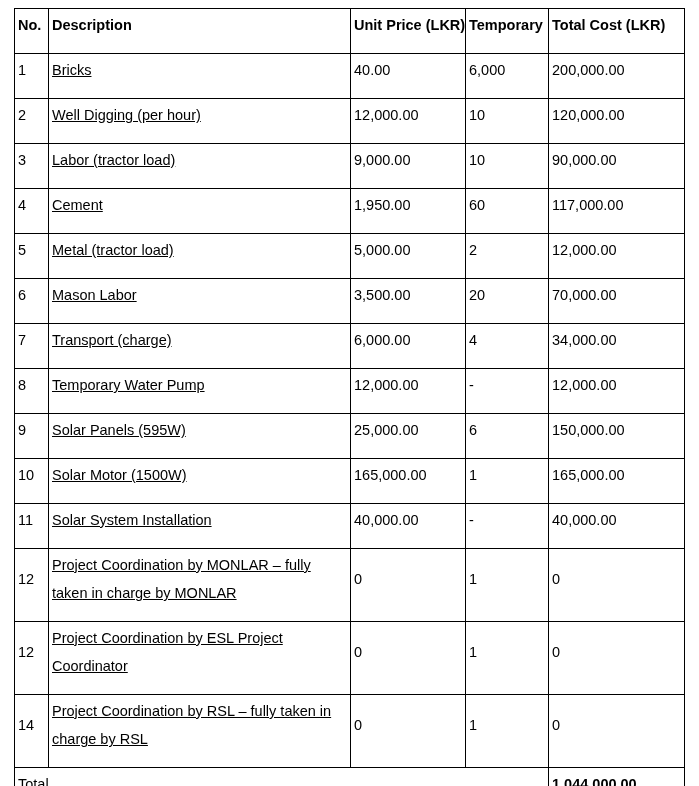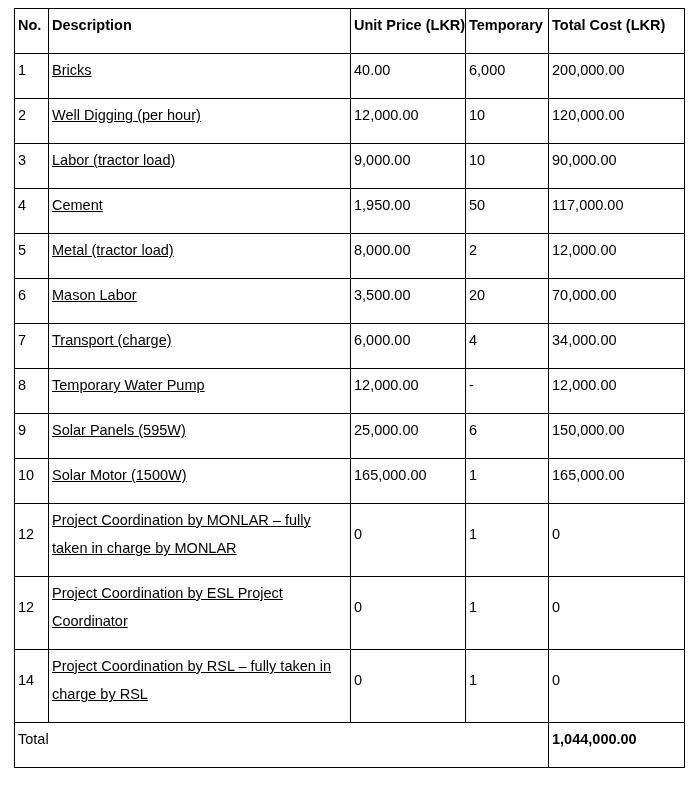--- a/index.html
+++ b/index.html
@@ -96,28 +96,28 @@
     <td class="cell-desc">Labor (tractor load)</td>
     <td class="cell-unit-price">9,000.00</td>
     <td class="cell-quantity">10</td>
     <td class="cell-total-cost">90,000.00</td>
   </tr>
 
   <tr>
     <td class="cell-no">4</td>
     <td class="cell-desc">Cement</td>
     <td class="cell-unit-price">1,950.00</td>
-    <td class="cell-quantity">50</td>
+    <td class="cell-quantity">60</td>
     <td class="cell-total-cost">117,000.00</td>
   </tr>
 
   <tr>
     <td class="cell-no">5</td>
     <td class="cell-desc">Metal (tractor load)</td>
-    <td class="cell-unit-price">8,000.00</td>
+    <td class="cell-unit-price">5,000.00</td>
     <td class="cell-quantity">2</td>
     <td class="cell-total-cost">12,000.00</td>
   </tr>
 
   <tr>
     <td class="cell-no">6</td>
     <td class="cell-desc">Mason Labor</td>
     <td class="cell-unit-price">3,500.00</td>
     <td class="cell-quantity">20</td>
     <td class="cell-total-cost">70,000.00</td>
@@ -148,20 +148,27 @@
   </tr>
 
   <tr>
     <td class="cell-no">10</td>
     <td class="cell-desc">Solar Motor (1500W)</td>
     <td class="cell-unit-price">165,000.00</td>
     <td class="cell-quantity">1</td>
     <td class="cell-total-cost">165,000.00</td>
   </tr>
 
+  <tr>
+    <td class="cell-no">11</td>
+    <td class="cell-desc">Solar System Installation</td>
+    <td class="cell-unit-price">40,000.00</td>
+    <td class="cell-quantity">-</td>
+    <td class="cell-total-cost">40,000.00</td>
+  </tr>
 
   <tr class="row-tall">
     <td class="cell-no">12</td>
     <td class="cell-desc">Project Coordination by MONLAR – fully taken in charge by MONLAR</td>
     <td class="cell-unit-price">0</td>
     <td class="cell-quantity">1</td>
     <td class="cell-total-cost">0</td>
   </tr>
 
   <tr class="row-tall">

